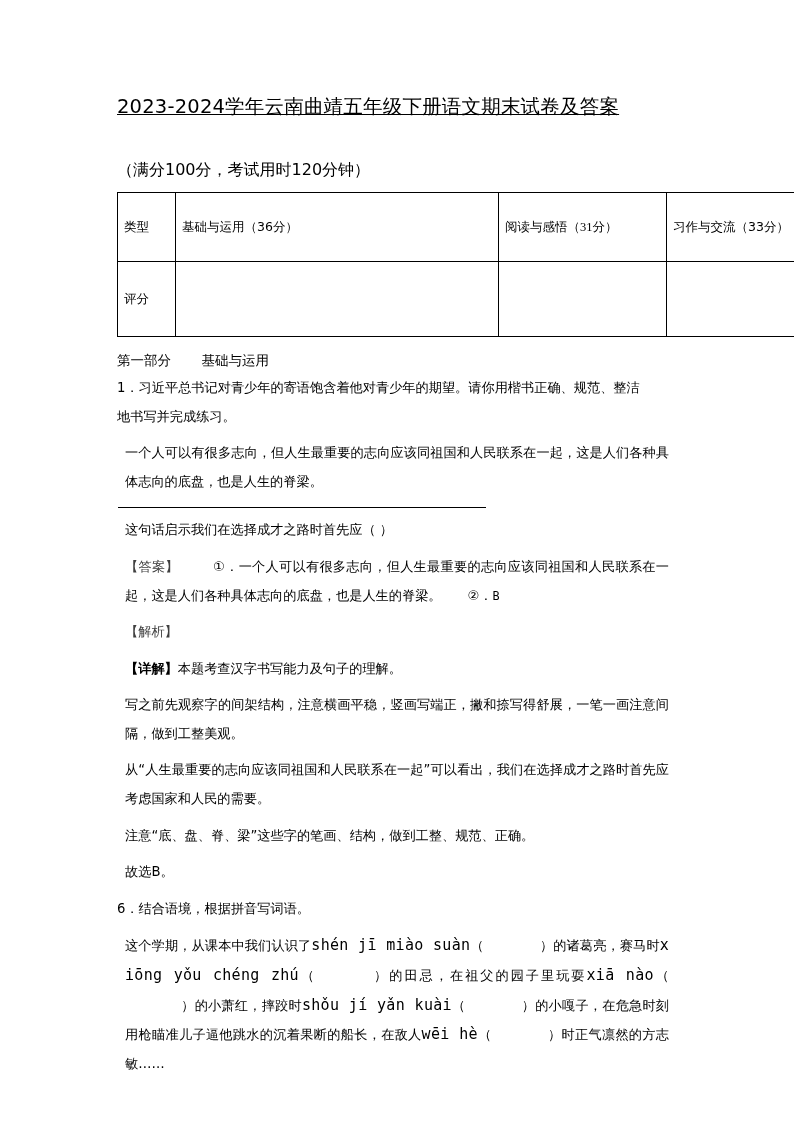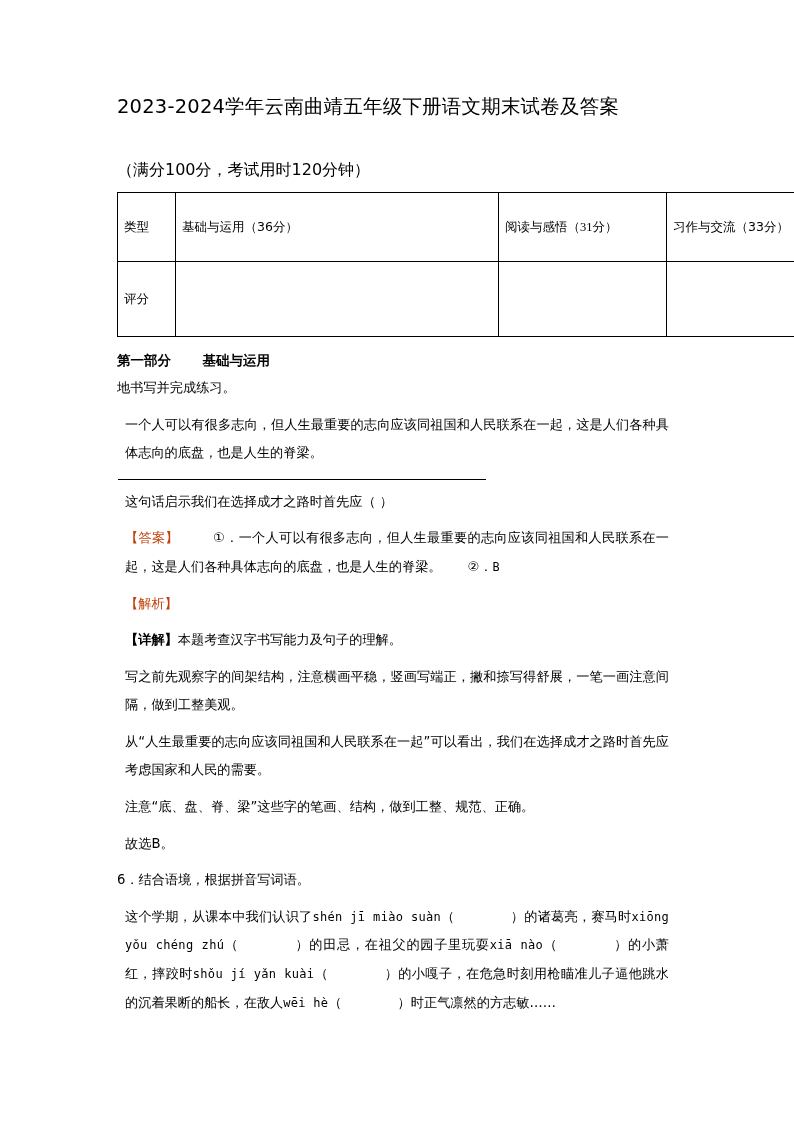--- a/index.html
+++ b/index.html
@@ -23,20 +23,21 @@
   }
   .doc-title {
     margin: 0;
     padding-top: 94px;
     font-size: 19.5px;
     font-weight: normal;
     letter-spacing: 0.2px;
     line-height: 1.35;
     text-align: left;
     white-space: nowrap;
+    text-decoration: underline;
   }
   .exam-meta {
     margin-top: 38px;
     font-size: 16px;
     line-height: 1.5;
   }
   table.score-table {
     margin-top: 10px;
     border-collapse: collapse;
     width: 561px;
@@ -52,21 +53,21 @@
   }
   table.score-table td.c0 { width: 45px; }
   table.score-table td.c1 { width: 310px; }
   table.score-table td.c2 { width: 155px; font-family: Liberation Serif, serif; }
   table.score-table td.c3 { width: 155px; }
   table.score-table tr.row-score td { height: 32px; }
 
   .section-head {
     margin-top: 11px;
     font-size: 13.5px;
-    font-weight: bold;
+    font-weight: normal;
     line-height: 1.9;
   }
   .section-head .gap {
     display: inline-block;
     width: 22px;
   }
   p.line {
     margin: 8px;
     font-size: 13.2px;
     line-height: 28.6px;
@@ -87,36 +88,36 @@
     width: 231px;
   }
   .write-rule {
     width: 368px;
     height: 0;
     border: 0;
     border-top: 1.6px solid #000000;
     margin: 11px 0 6px 1px;
   }
   .tag-blue {
-    color: #c2410c;
+    color: #404040;
   }
   .bold-b {
     font-weight: bold;
   }
   .ans-gap {
     display: inline-block;
     width: 34px;
   }
   .ans-gap-sm {
     display: inline-block;
     width: 26px;
   }
   .pinyin {
     font-family: "DejaVu Sans Mono", "Liberation Mono", monospace;
-    font-size: 12px;
+    font-size: 15px;
     letter-spacing: 0.3px;
   }
   .latin {
     font-family: "DejaVu Sans Mono", "Liberation Mono", monospace;
     font-size: 11.8px;
   }
   .paren-blank {
     display: inline-block;
     min-width: 56px;
   }
@@ -148,20 +149,21 @@
       </tr>
     </tbody>
   </table>
 
   <div class="section-head">
     <span>第一部分</span>
     <span class="gap"></span>
     <span>基础与运用</span>
   </div>
 
+  <p class="line q">1．习近平总书记对青少年的寄语饱含着他对青少年的期望。请你用楷书正确、规范、整洁</p>
   <p class="line q">地书写并完成练习。</p>
 
   <p class="line">一个人可以有很多志向，但人生最重要的志向应该同祖国和人民联系在一起，这是人们各种具体志向的底盘，也是人生的脊梁。</p>
 
   <hr class="write-rule">
 
   <p class="line">这句话启示我们在选择成才之路时首先应（          ）</p>
 
 
   <p class="line"><span class="tag-blue">【答案】</span><span class="ans-gap"></span><span>①．</span><span>一个人可以有很多志向，但人生最重要的志向应该同祖国和人民联系在一起，这是人们各种具体志向的底盘，也是人生的脊梁。</span><span class="ans-gap-sm"></span><span>②．</span><span class="latin">B</span></p>

